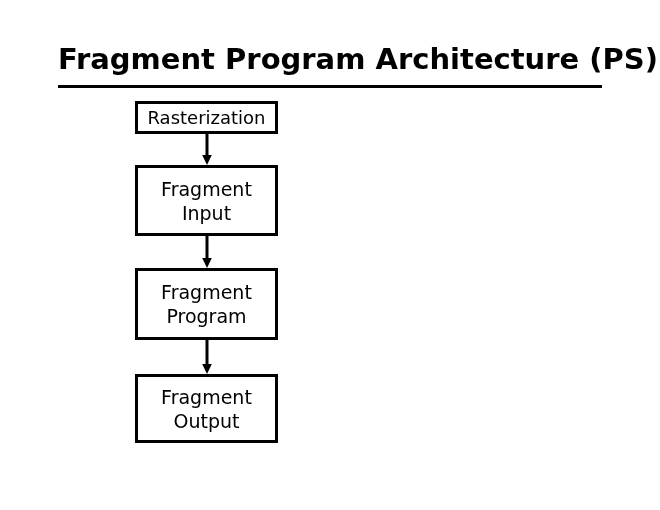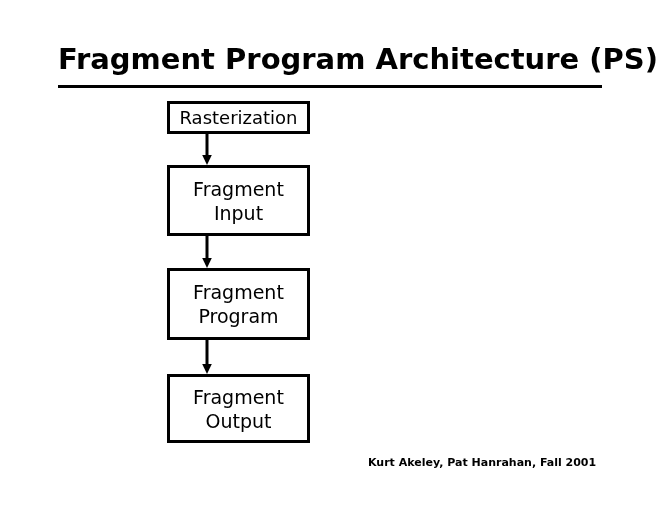--- a/index.html
+++ b/index.html
@@ -60,21 +60,20 @@
     border: 3px solid #000000;
     background: #ffffff;
     display: flex;
     align-items: center;
     justify-content: center;
     text-align: center;
     font-size: 19px;
     line-height: 24px;
     font-weight: normal;
     color: #000000;
-    margin-left: 32px;
   }
 
   .flow-box .box-label {
     display: block;
     white-space: pre-line;
   }
 
   
   #box-rasterization {
     left: 135px;
@@ -177,15 +176,14 @@
     </div>
 
     <div class="flow-box" id="box-fragment-output">
       <span class="box-label">Fragment
 Output</span>
     </div>
 
   </div>
 
 
-  <div class="footer-text" id="footer-right">Kurt Akeley, Pat Hanrahan, Fall 2001</div>
 
 </div>
 
 </body></html>

